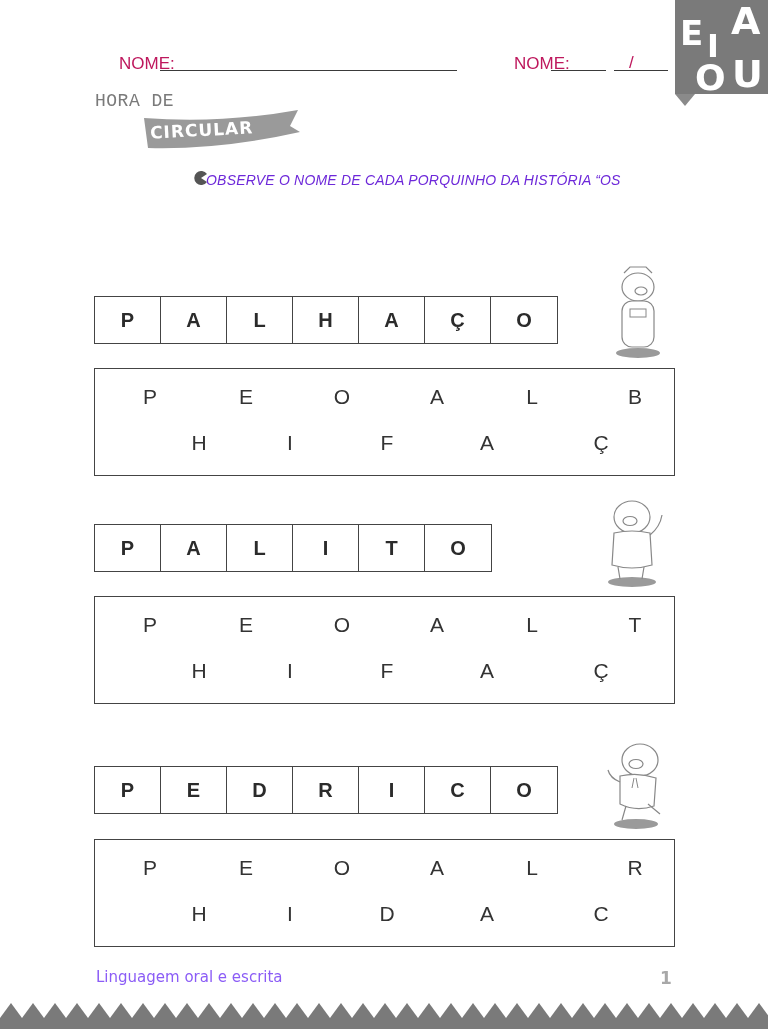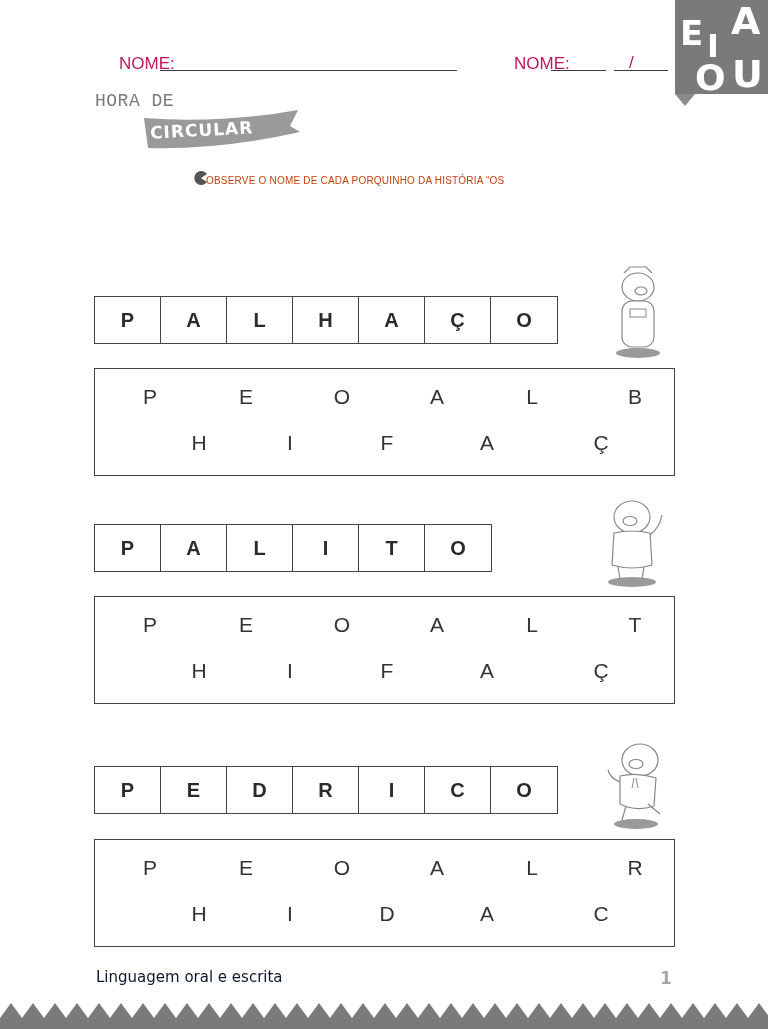--- a/index.html
+++ b/index.html
@@ -20,36 +20,36 @@
     border-left: 10px solid transparent; border-right: 10px solid transparent;
     border-top: 12px solid #8a8a8a;
   }
   .vowel { font-family: "DejaVu Sans", sans-serif; font-weight: bold; color: #ffffff; line-height: 1; }
 
   
   .hora { font-family: Liberation Mono, monospace; font-size: 18px; color: #7a7a7a; letter-spacing: 0.5px; }
   .ribbon-text { font-family: "DejaVu Sans", sans-serif; font-weight: bold; font-size: 17px; color: #ffffff; letter-spacing: 1px; }
 
   
-  .instr { font-size: 10px; color: #c2410c; line-height: 21px; letter-spacing: 0.2px; }
+  .instr { font-size: 14px; color: #6d28d9; line-height: 21px; letter-spacing: 0.2px; font-style: italic; }
 
   
   .namebox { display: flex; border: 1.5px solid #444; box-sizing: border-box; }
   .namecell {
     width: 66px; height: 46px; display: flex; align-items: center; justify-content: center;
     font-weight: bold; font-size: 20px; color: #2b2b2b; border-right: 1.5px solid #444; box-sizing: border-box;
   }
   .namecell:last-child { border-right: none; }
 
   
   .pool { border: 1.5px solid #444; box-sizing: border-box; width: 581px; height: 108px; }
   .pool-letter { position: absolute; font-size: 21px; color: #333; width: 30px; text-align: center; }
 
   
-  .footer-text { font-family: "DejaVu Sans", sans-serif; font-size: 15px; color: #0f172a; }
+  .footer-text { font-family: "DejaVu Sans", sans-serif; font-size: 15px; color: #8b5cf6; }
   .page-num { font-family: "DejaVu Sans", sans-serif; font-weight: bold; font-size: 17px; color: #a8a8a8; }
 </style>
 </head>
 <body>
 
 <div class="abs hdr-label" style="left:95px; top:54px;">NOME:</div>
 <div class="abs hdr-line" style="left:160px; top:70px; width:297px;"></div>
 <div class="abs hdr-label" style="left:490px; top:54px;">NOME:</div>
 <div class="abs hdr-line" style="left:551px; top:70px; width:55px;"></div>
 <div class="abs hdr-label" style="left:605px; top:53px;">/</div>

